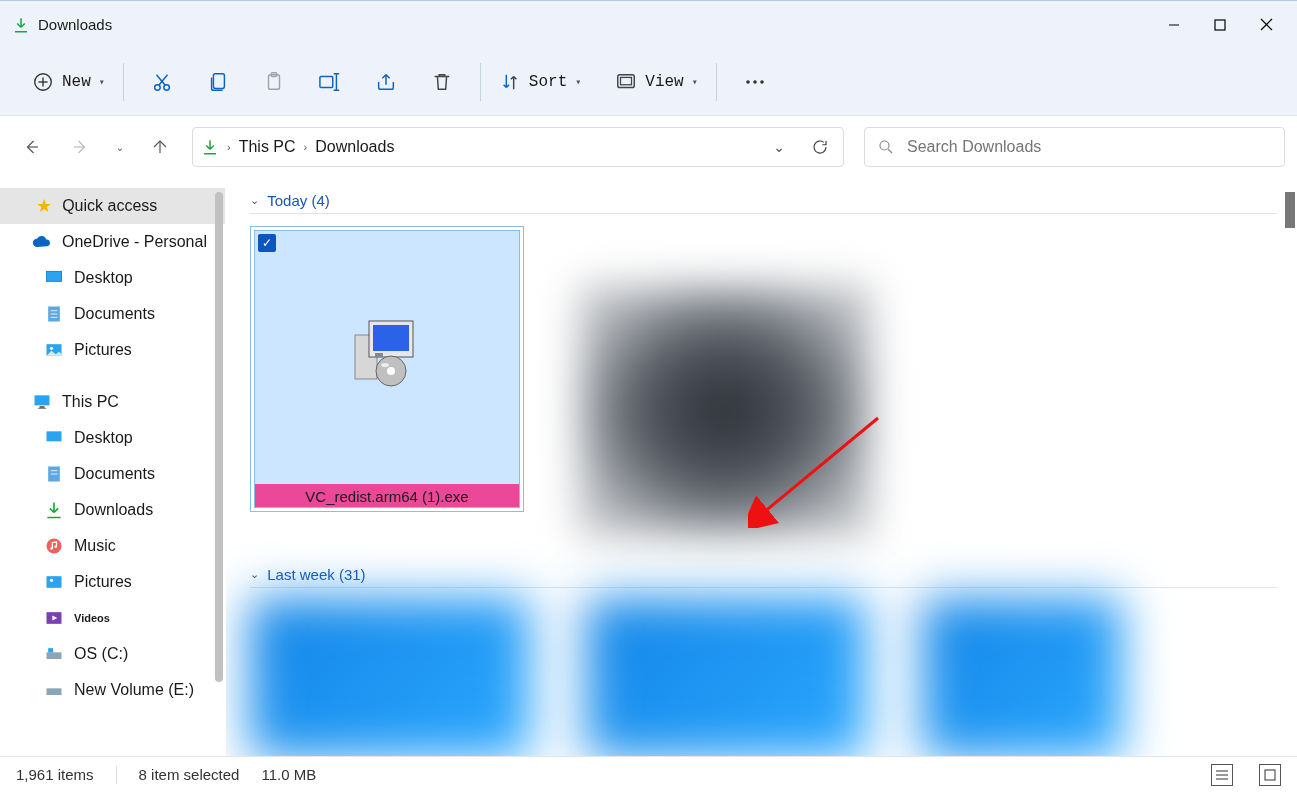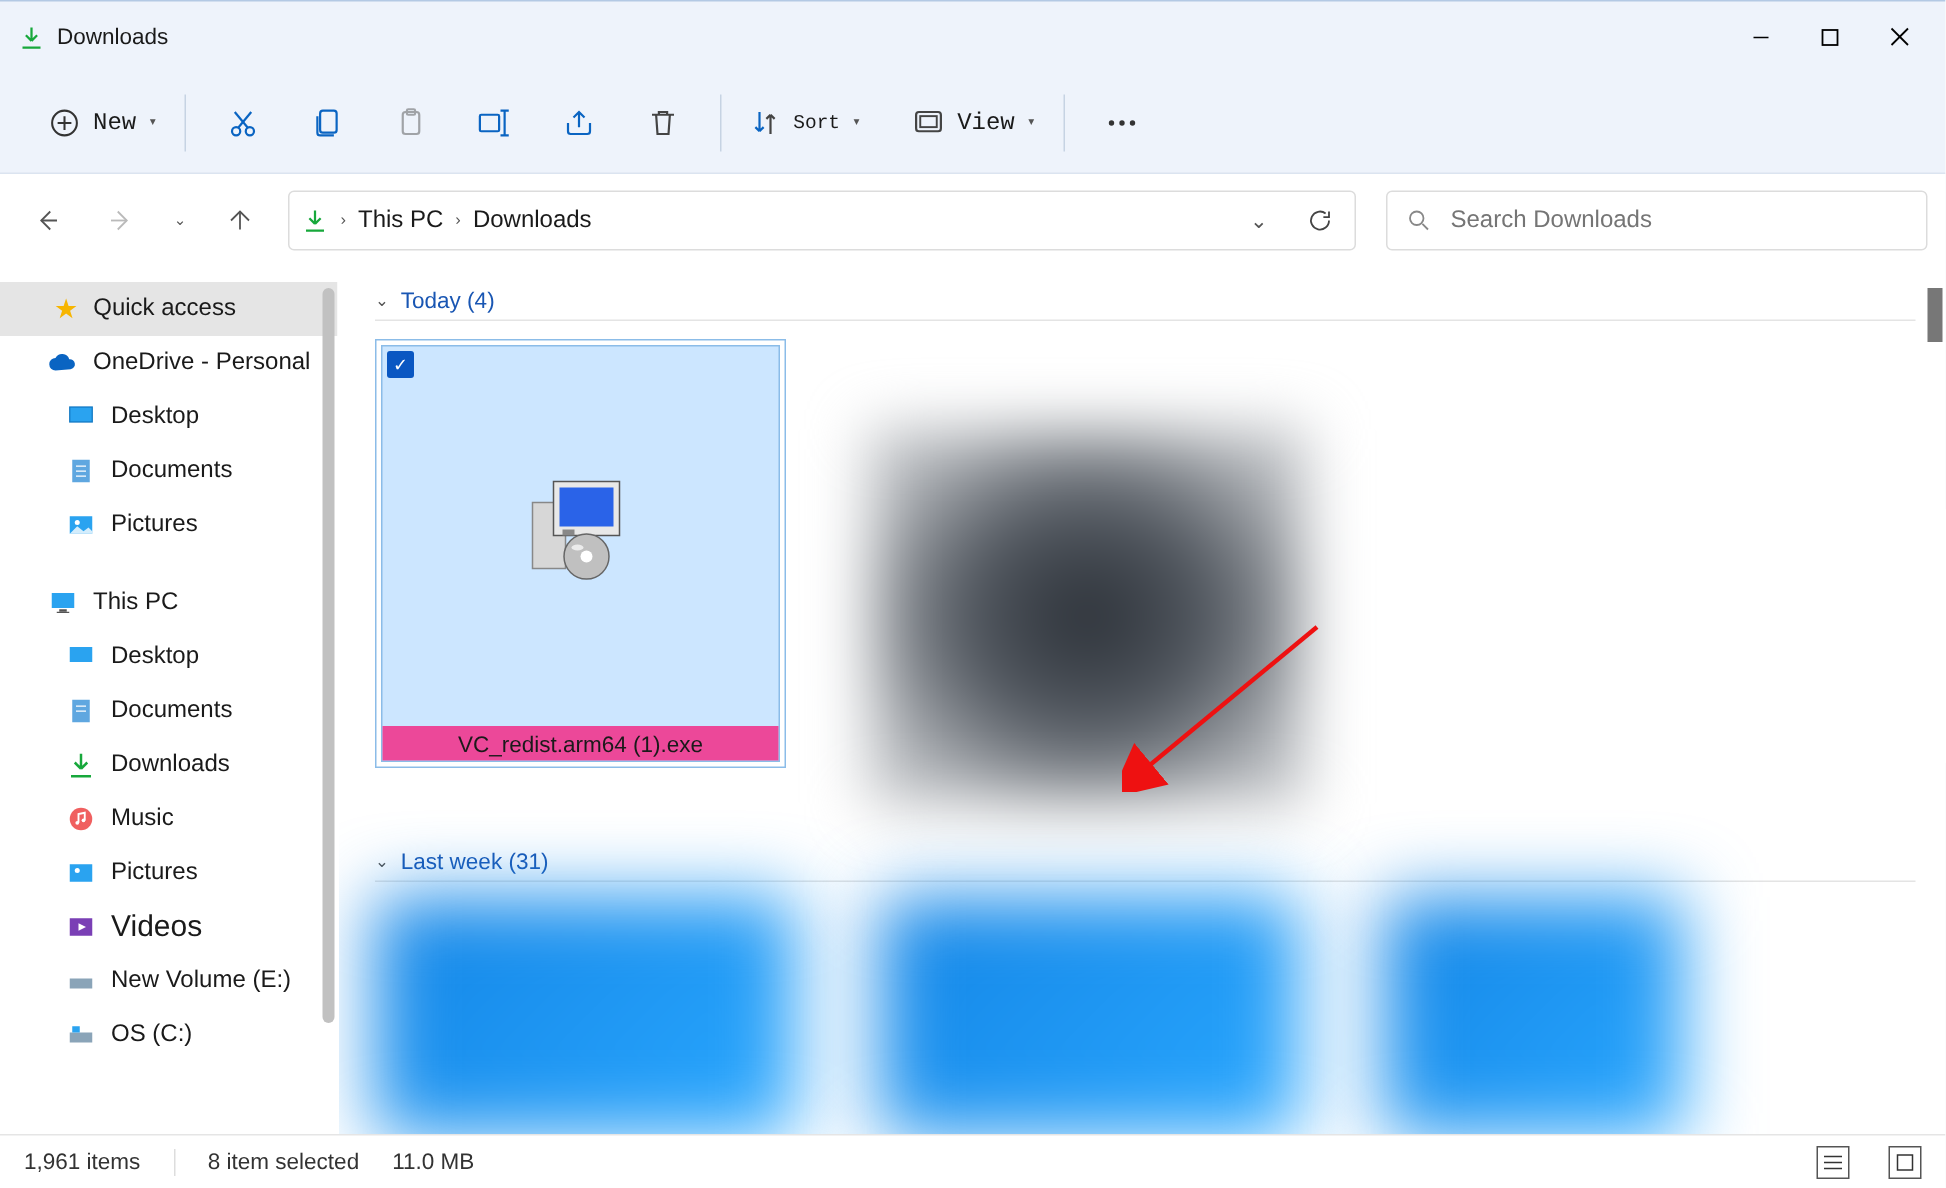--- a/index.html
+++ b/index.html
@@ -60,21 +60,21 @@
     display:flex;
     align-items:center;
     padding: 0 8px;
     gap:8px;
     margin-left:4px;
   }
   .addrbar .crumb { display:flex; align-items:center; gap:8px; }
   .addrbar .chev { color:#555; font-size:11px;}
   .addrbar .grow { flex:1;}
   .searchbox {
-    width: 361px;
+    width: 421px;
     height:40px;
     border:1px solid #dcdcdc;
     border-radius:4px;
     display:flex;
     align-items:center;
     padding:0 12px;
     gap:12px;
     color:#888;
     margin-left:12px;
   }
@@ -273,21 +273,21 @@
     <svg width="22" height="22" viewBox="0 0 24 24">
         <path d="M4 6h16M9 6V4h6v2M7 6l1 14h8l1-14" fill="none" stroke="#444" stroke-width="1.6"></path>
       </svg>
   </div>
   <div class="tool-sep"></div>
   <div class="tool-btn">
     <svg width="22" height="22" viewBox="0 0 24 24">
         <path d="M8 4v14m0 0l-3-3m3 3l3-3" fill="none" stroke="#0a64c2" stroke-width="1.6"></path>
         <path d="M16 20V6m0 0l-3 3m3-3l3 3" fill="none" stroke="#444" stroke-width="1.6"></path>
       </svg>
-    <span style="font-size:13px;">Sort</span>
+    <span style="font-size:16px;">Sort</span>
     <span class="chev-down">▾</span>
   </div>
   <div class="tool-btn" style="margin-left:18px;">
     <svg width="22" height="22" viewBox="0 0 24 24">
         <rect x="3" y="4" width="18" height="14" rx="2" fill="none" stroke="#444" stroke-width="1.6"></rect>
         <rect x="6" y="7" width="12" height="8" fill="none" stroke="#444" stroke-width="1.4"></rect>
       </svg>
     <span style="font-size:16px;">View</span>
     <span class="chev-down">▾</span>
   </div>
@@ -457,38 +457,38 @@
         </span>
       <span style="font-size:16px;">Pictures</span>
     </div>
     <div class="side-item">
       <span>
           <svg class="icon20" viewBox="0 0 24 24">
             <rect x="3" y="5" width="18" height="14" fill="#7a3fb5"></rect>
             <polygon points="10,9 16,12 10,15" fill="#fff"></polygon>
           </svg>
         </span>
-      <span style="font-size:20px;">Videos</span>
-    </div>
-    <div class="side-item">
-      <span>
-          <svg class="icon20" viewBox="0 0 24 24">
-            <rect x="3" y="10" width="18" height="8" fill="#8aa4b8"></rect>
-          </svg>
-        </span>
-      <span style="font-size:16px;">New Volume (E:)</span>
+      <span style="font-size:11px;font-weight:bold;">Videos</span>
     </div>
     <div class="side-item">
       <span>
           <svg class="icon20" viewBox="0 0 24 24">
             <rect x="3" y="10" width="18" height="8" fill="#8aa4b8"></rect>
             <rect x="5" y="5" width="6" height="5" fill="#2aa3f0"></rect>
           </svg>
         </span>
       <span style="font-size:16px;">OS (C:)</span>
+    </div>
+    <div class="side-item">
+      <span>
+          <svg class="icon20" viewBox="0 0 24 24">
+            <rect x="3" y="10" width="18" height="8" fill="#8aa4b8"></rect>
+          </svg>
+        </span>
+      <span style="font-size:16px;">New Volume (E:)</span>
     </div>
     <div class="side-scroll-thumb"></div>
   </div>
 
   <div class="content">
     <div class="group-header">
       <span class="gh-chev">⌄</span>
       <span>Today (4)</span>
     </div>
     <div class="file-grid">

